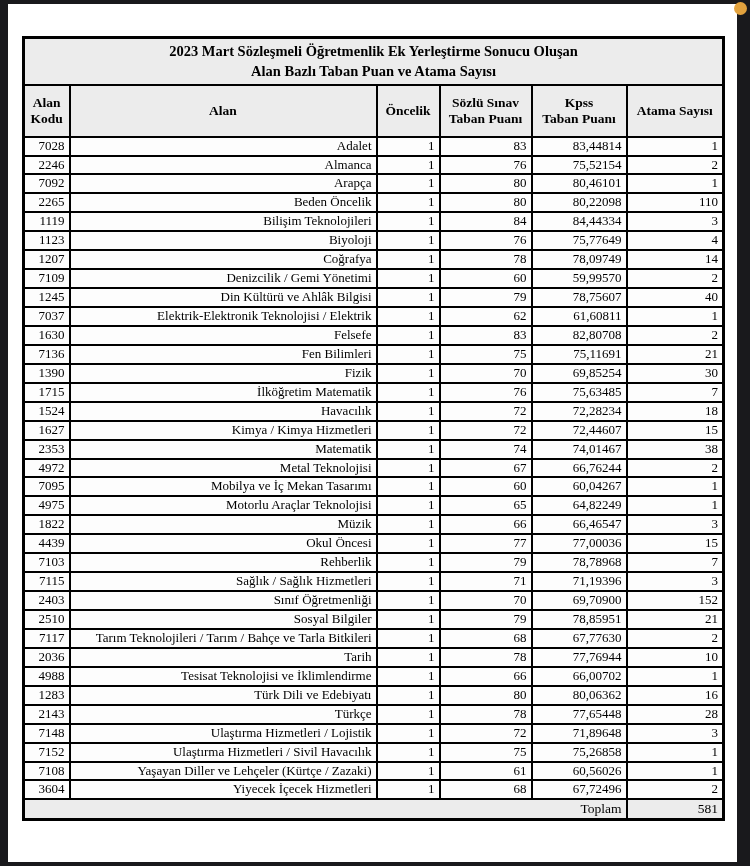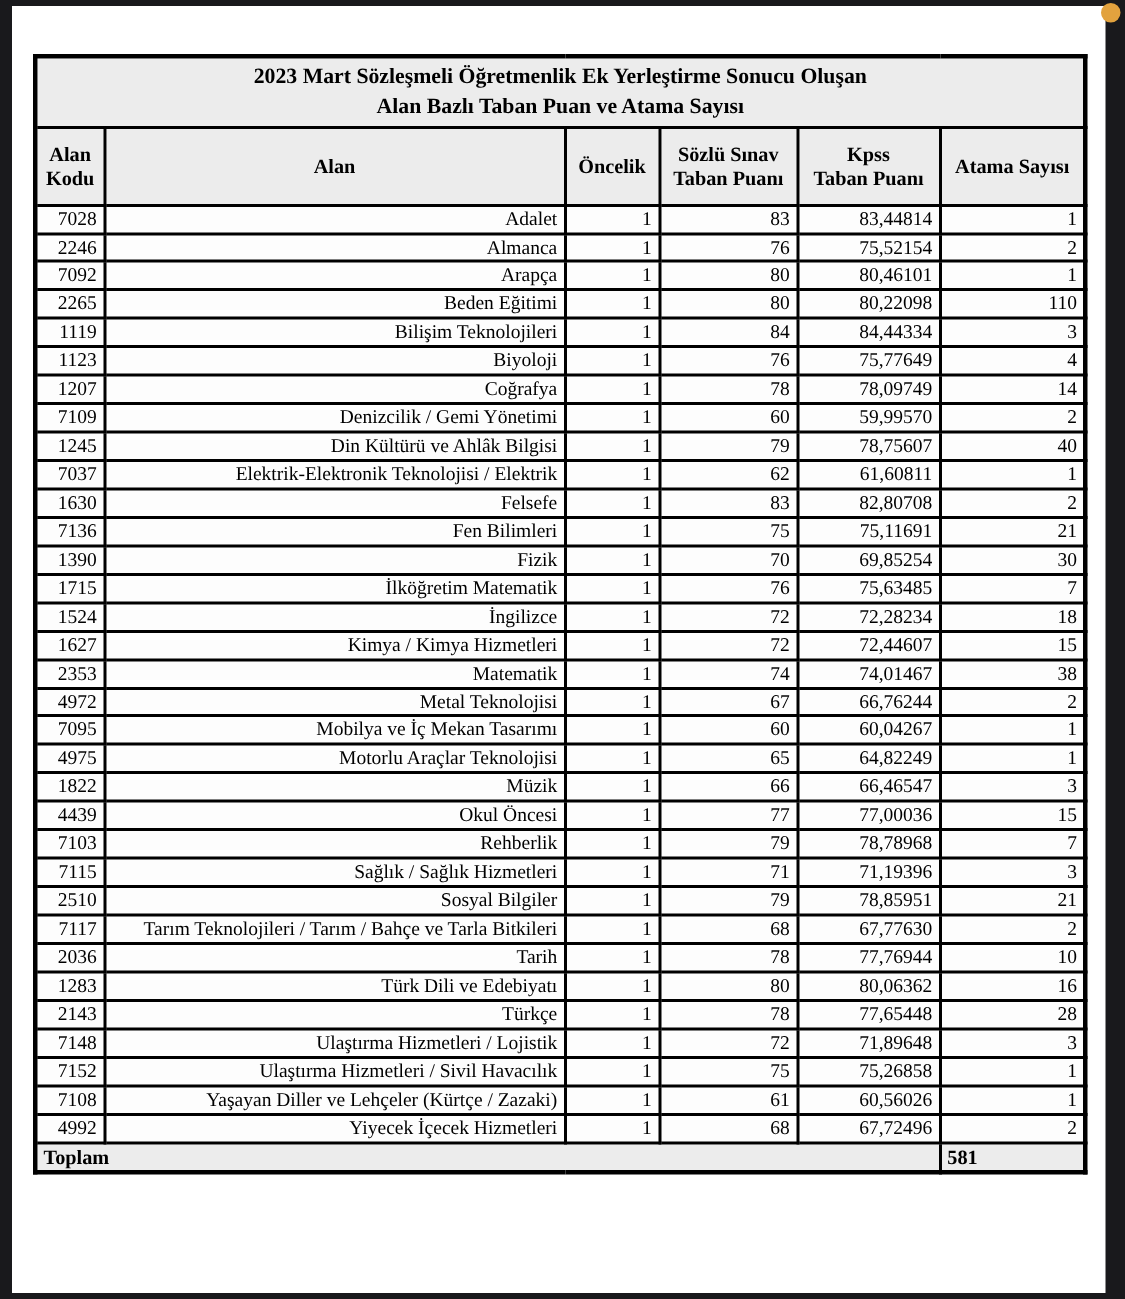--- a/index.html
+++ b/index.html
@@ -34,21 +34,21 @@
     text-align:center;white-space:pre-line;height:36px;padding:2px 4px;
   }
   th.col-head{
     background:var(--hdr-bg);font-weight:bold;font-size:13.5px;
     text-align:center;white-space:pre-line;height:52px;vertical-align:middle;
   }
   td{background:var(--cell-bg);height:15px;vertical-align:middle;}
   td.num{text-align:right;}
   td.txt{text-align:right;}
   tfoot td{
-    background:var(--hdr-bg);font-weight:bold;text-align:left;font-size:13.5px;
+    background:var(--hdr-bg);font-weight:normal;text-align:right;font-size:13.5px;
     height:16px;
   }
 </style>
 </head>
 <body>
 
 <div class="page">
   <table class="placement">
     <colgroup>
       <col style="width:46px">
@@ -95,21 +95,21 @@
         <tr>
           <td class="num">7092</td>
           <td class="txt">Arapça</td>
           <td class="num">1</td>
           <td class="num">80</td>
           <td class="num">80,46101</td>
           <td class="num">1</td>
         </tr>
         <tr>
           <td class="num">2265</td>
-          <td class="txt">Beden Eğitimi</td>
+          <td class="txt">Beden Öncelik</td>
           <td class="num">1</td>
           <td class="num">80</td>
           <td class="num">80,22098</td>
           <td class="num">110</td>
         </tr>
         <tr>
           <td class="num">1119</td>
           <td class="txt">Bilişim Teknolojileri</td>
           <td class="num">1</td>
           <td class="num">84</td>
@@ -183,21 +183,21 @@
         <tr>
           <td class="num">1715</td>
           <td class="txt">İlköğretim Matematik</td>
           <td class="num">1</td>
           <td class="num">76</td>
           <td class="num">75,63485</td>
           <td class="num">7</td>
         </tr>
         <tr>
           <td class="num">1524</td>
-          <td class="txt">İngilizce</td>
+          <td class="txt">Havacılık</td>
           <td class="num">1</td>
           <td class="num">72</td>
           <td class="num">72,28234</td>
           <td class="num">18</td>
         </tr>
         <tr>
           <td class="num">1627</td>
           <td class="txt">Kimya / Kimya Hizmetleri</td>
           <td class="num">1</td>
           <td class="num">72</td>
@@ -262,20 +262,28 @@
         </tr>
         <tr>
           <td class="num">7115</td>
           <td class="txt">Sağlık / Sağlık Hizmetleri</td>
           <td class="num">1</td>
           <td class="num">71</td>
           <td class="num">71,19396</td>
           <td class="num">3</td>
         </tr>
         <tr>
+          <td class="num">2403</td>
+          <td class="txt">Sınıf Öğretmenliği</td>
+          <td class="num">1</td>
+          <td class="num">70</td>
+          <td class="num">69,70900</td>
+          <td class="num">152</td>
+        </tr>
+        <tr>
           <td class="num">2510</td>
           <td class="txt">Sosyal Bilgiler</td>
           <td class="num">1</td>
           <td class="num">79</td>
           <td class="num">78,85951</td>
           <td class="num">21</td>
         </tr>
         <tr>
           <td class="num">7117</td>
           <td class="txt">Tarım Teknolojileri / Tarım / Bahçe ve Tarla Bitkileri</td>
@@ -286,20 +294,28 @@
         </tr>
         <tr>
           <td class="num">2036</td>
           <td class="txt">Tarih</td>
           <td class="num">1</td>
           <td class="num">78</td>
           <td class="num">77,76944</td>
           <td class="num">10</td>
         </tr>
         <tr>
+          <td class="num">4988</td>
+          <td class="txt">Tesisat Teknolojisi ve İklimlendirme</td>
+          <td class="num">1</td>
+          <td class="num">66</td>
+          <td class="num">66,00702</td>
+          <td class="num">1</td>
+        </tr>
+        <tr>
           <td class="num">1283</td>
           <td class="txt">Türk Dili ve Edebiyatı</td>
           <td class="num">1</td>
           <td class="num">80</td>
           <td class="num">80,06362</td>
           <td class="num">16</td>
         </tr>
         <tr>
           <td class="num">2143</td>
           <td class="txt">Türkçe</td>
@@ -326,21 +342,21 @@
         </tr>
         <tr>
           <td class="num">7108</td>
           <td class="txt">Yaşayan Diller ve Lehçeler (Kürtçe / Zazaki)</td>
           <td class="num">1</td>
           <td class="num">61</td>
           <td class="num">60,56026</td>
           <td class="num">1</td>
         </tr>
         <tr>
-          <td class="num">4992</td>
+          <td class="num">3604</td>
           <td class="txt">Yiyecek İçecek Hizmetleri</td>
           <td class="num">1</td>
           <td class="num">68</td>
           <td class="num">67,72496</td>
           <td class="num">2</td>
         </tr>
       </tbody>
     <tfoot>
       <tr>
         <td colspan="5">Toplam</td>

